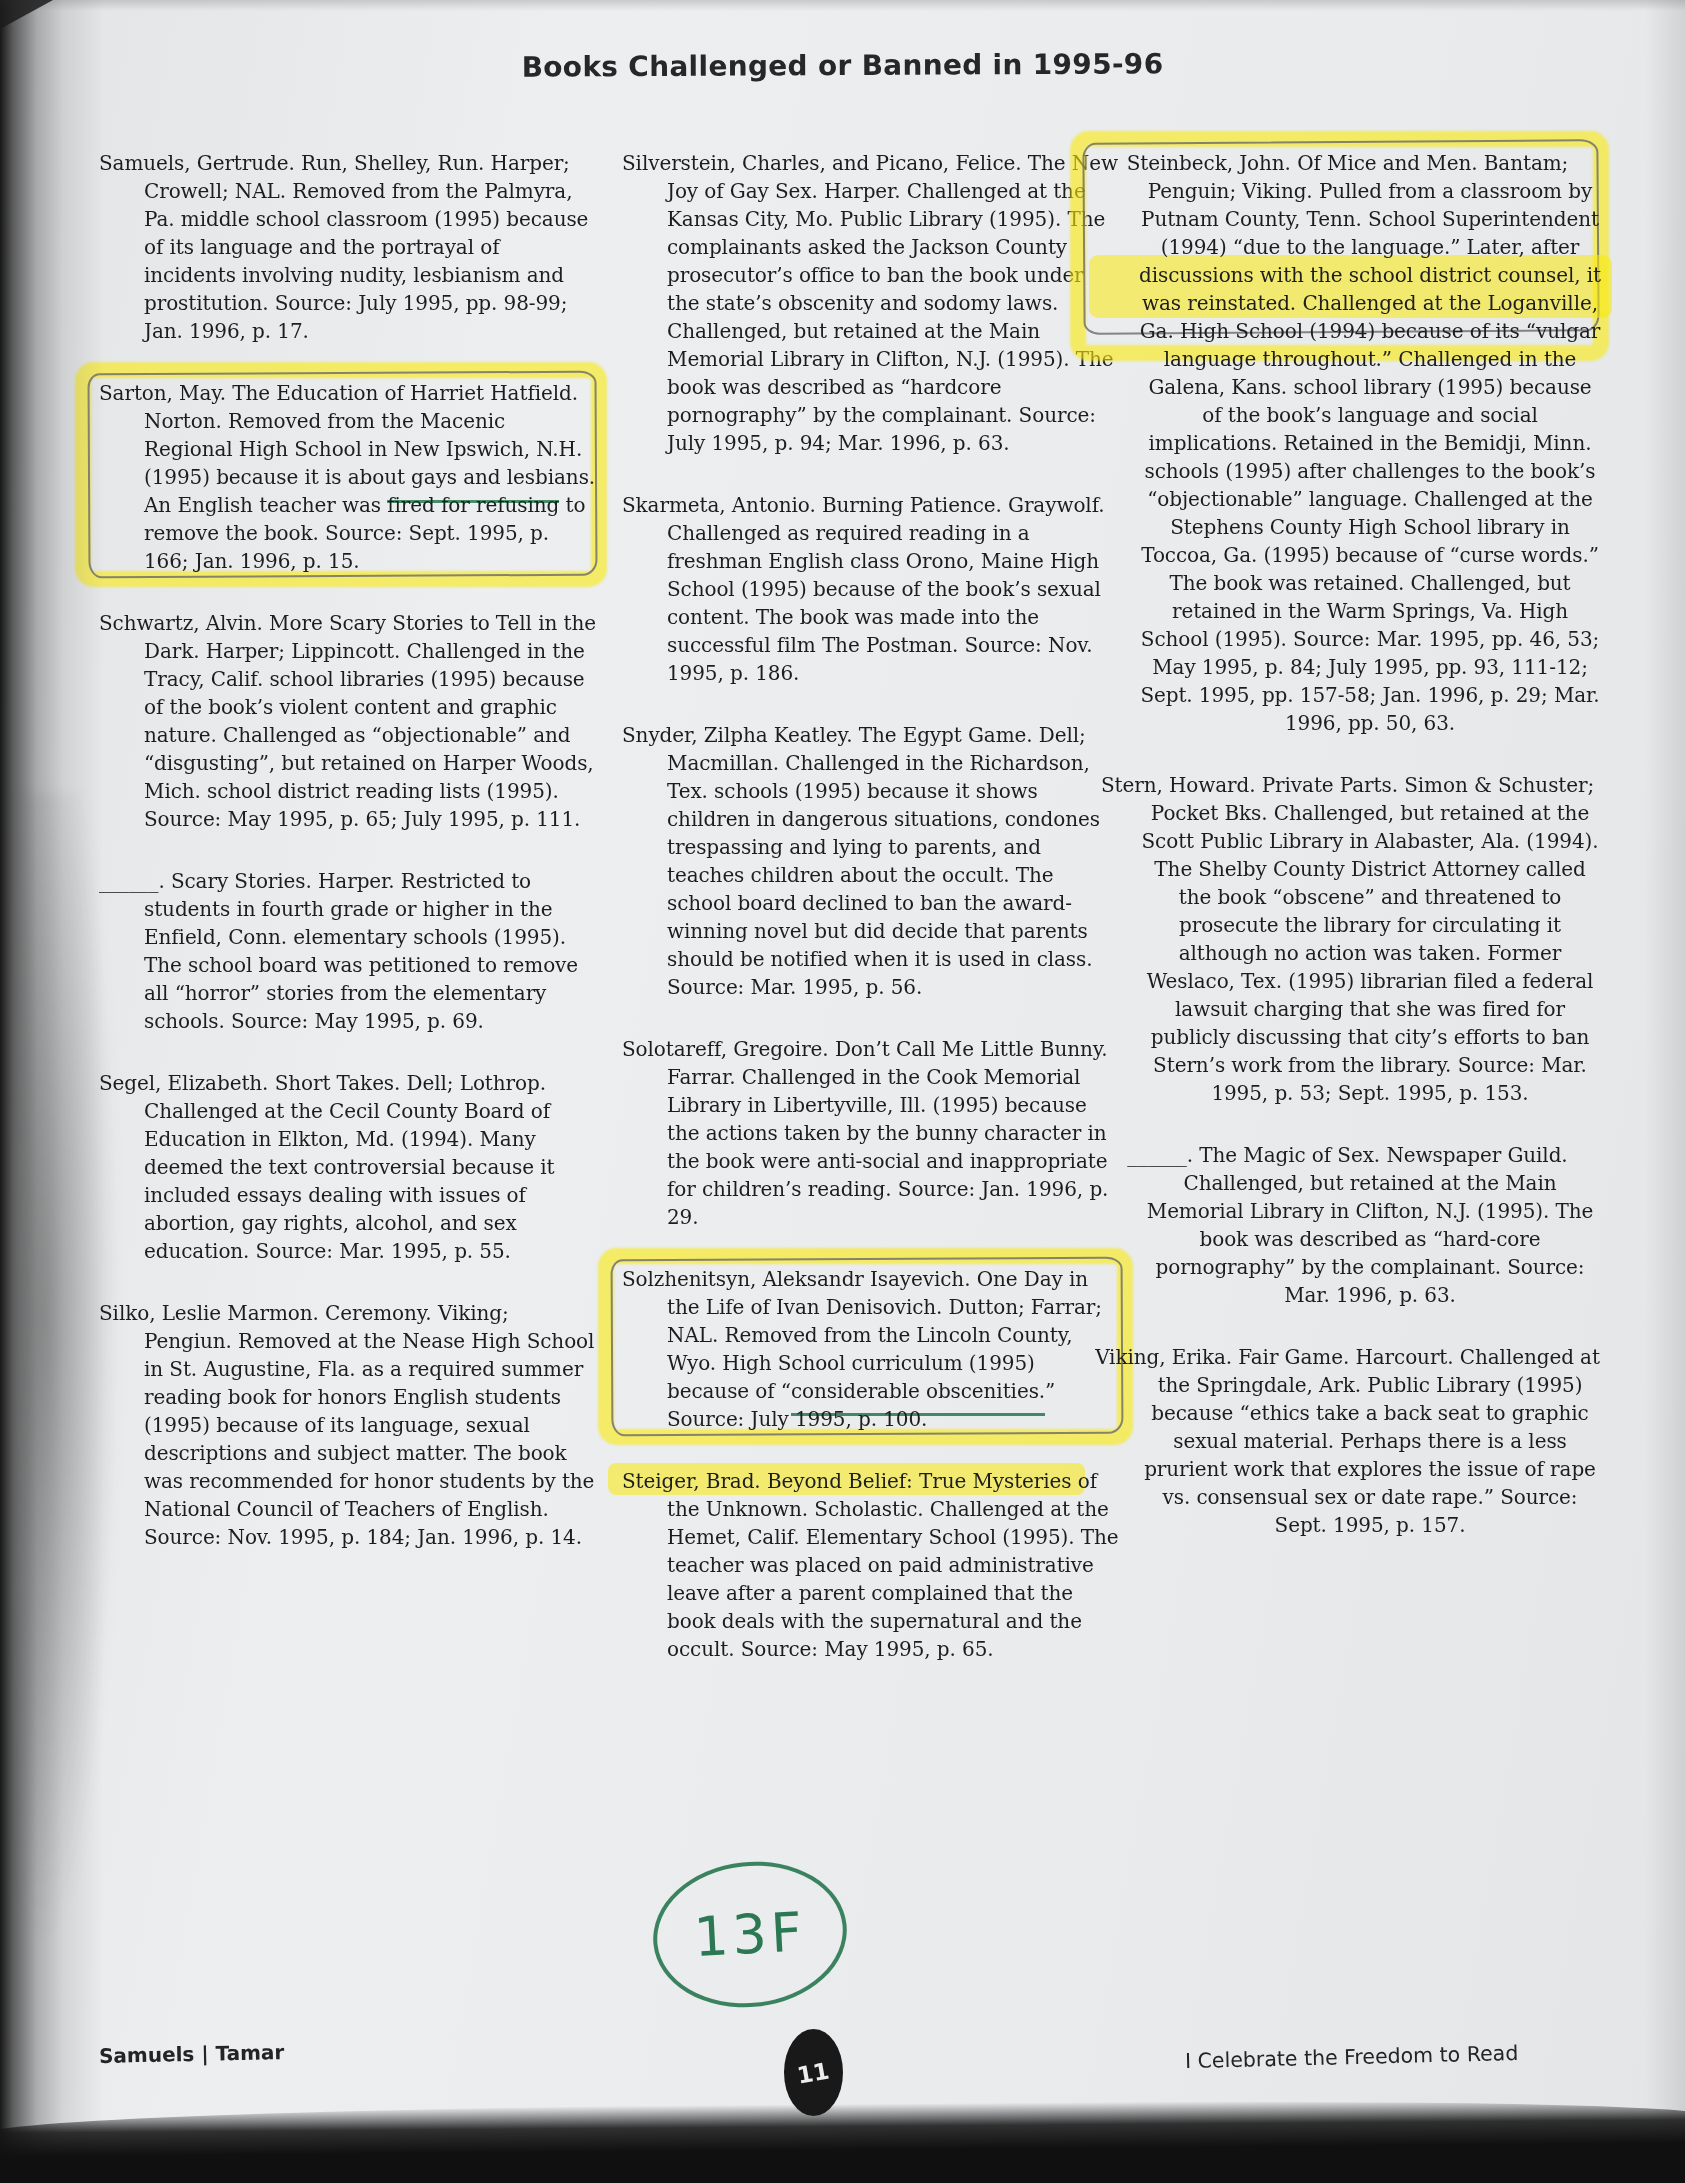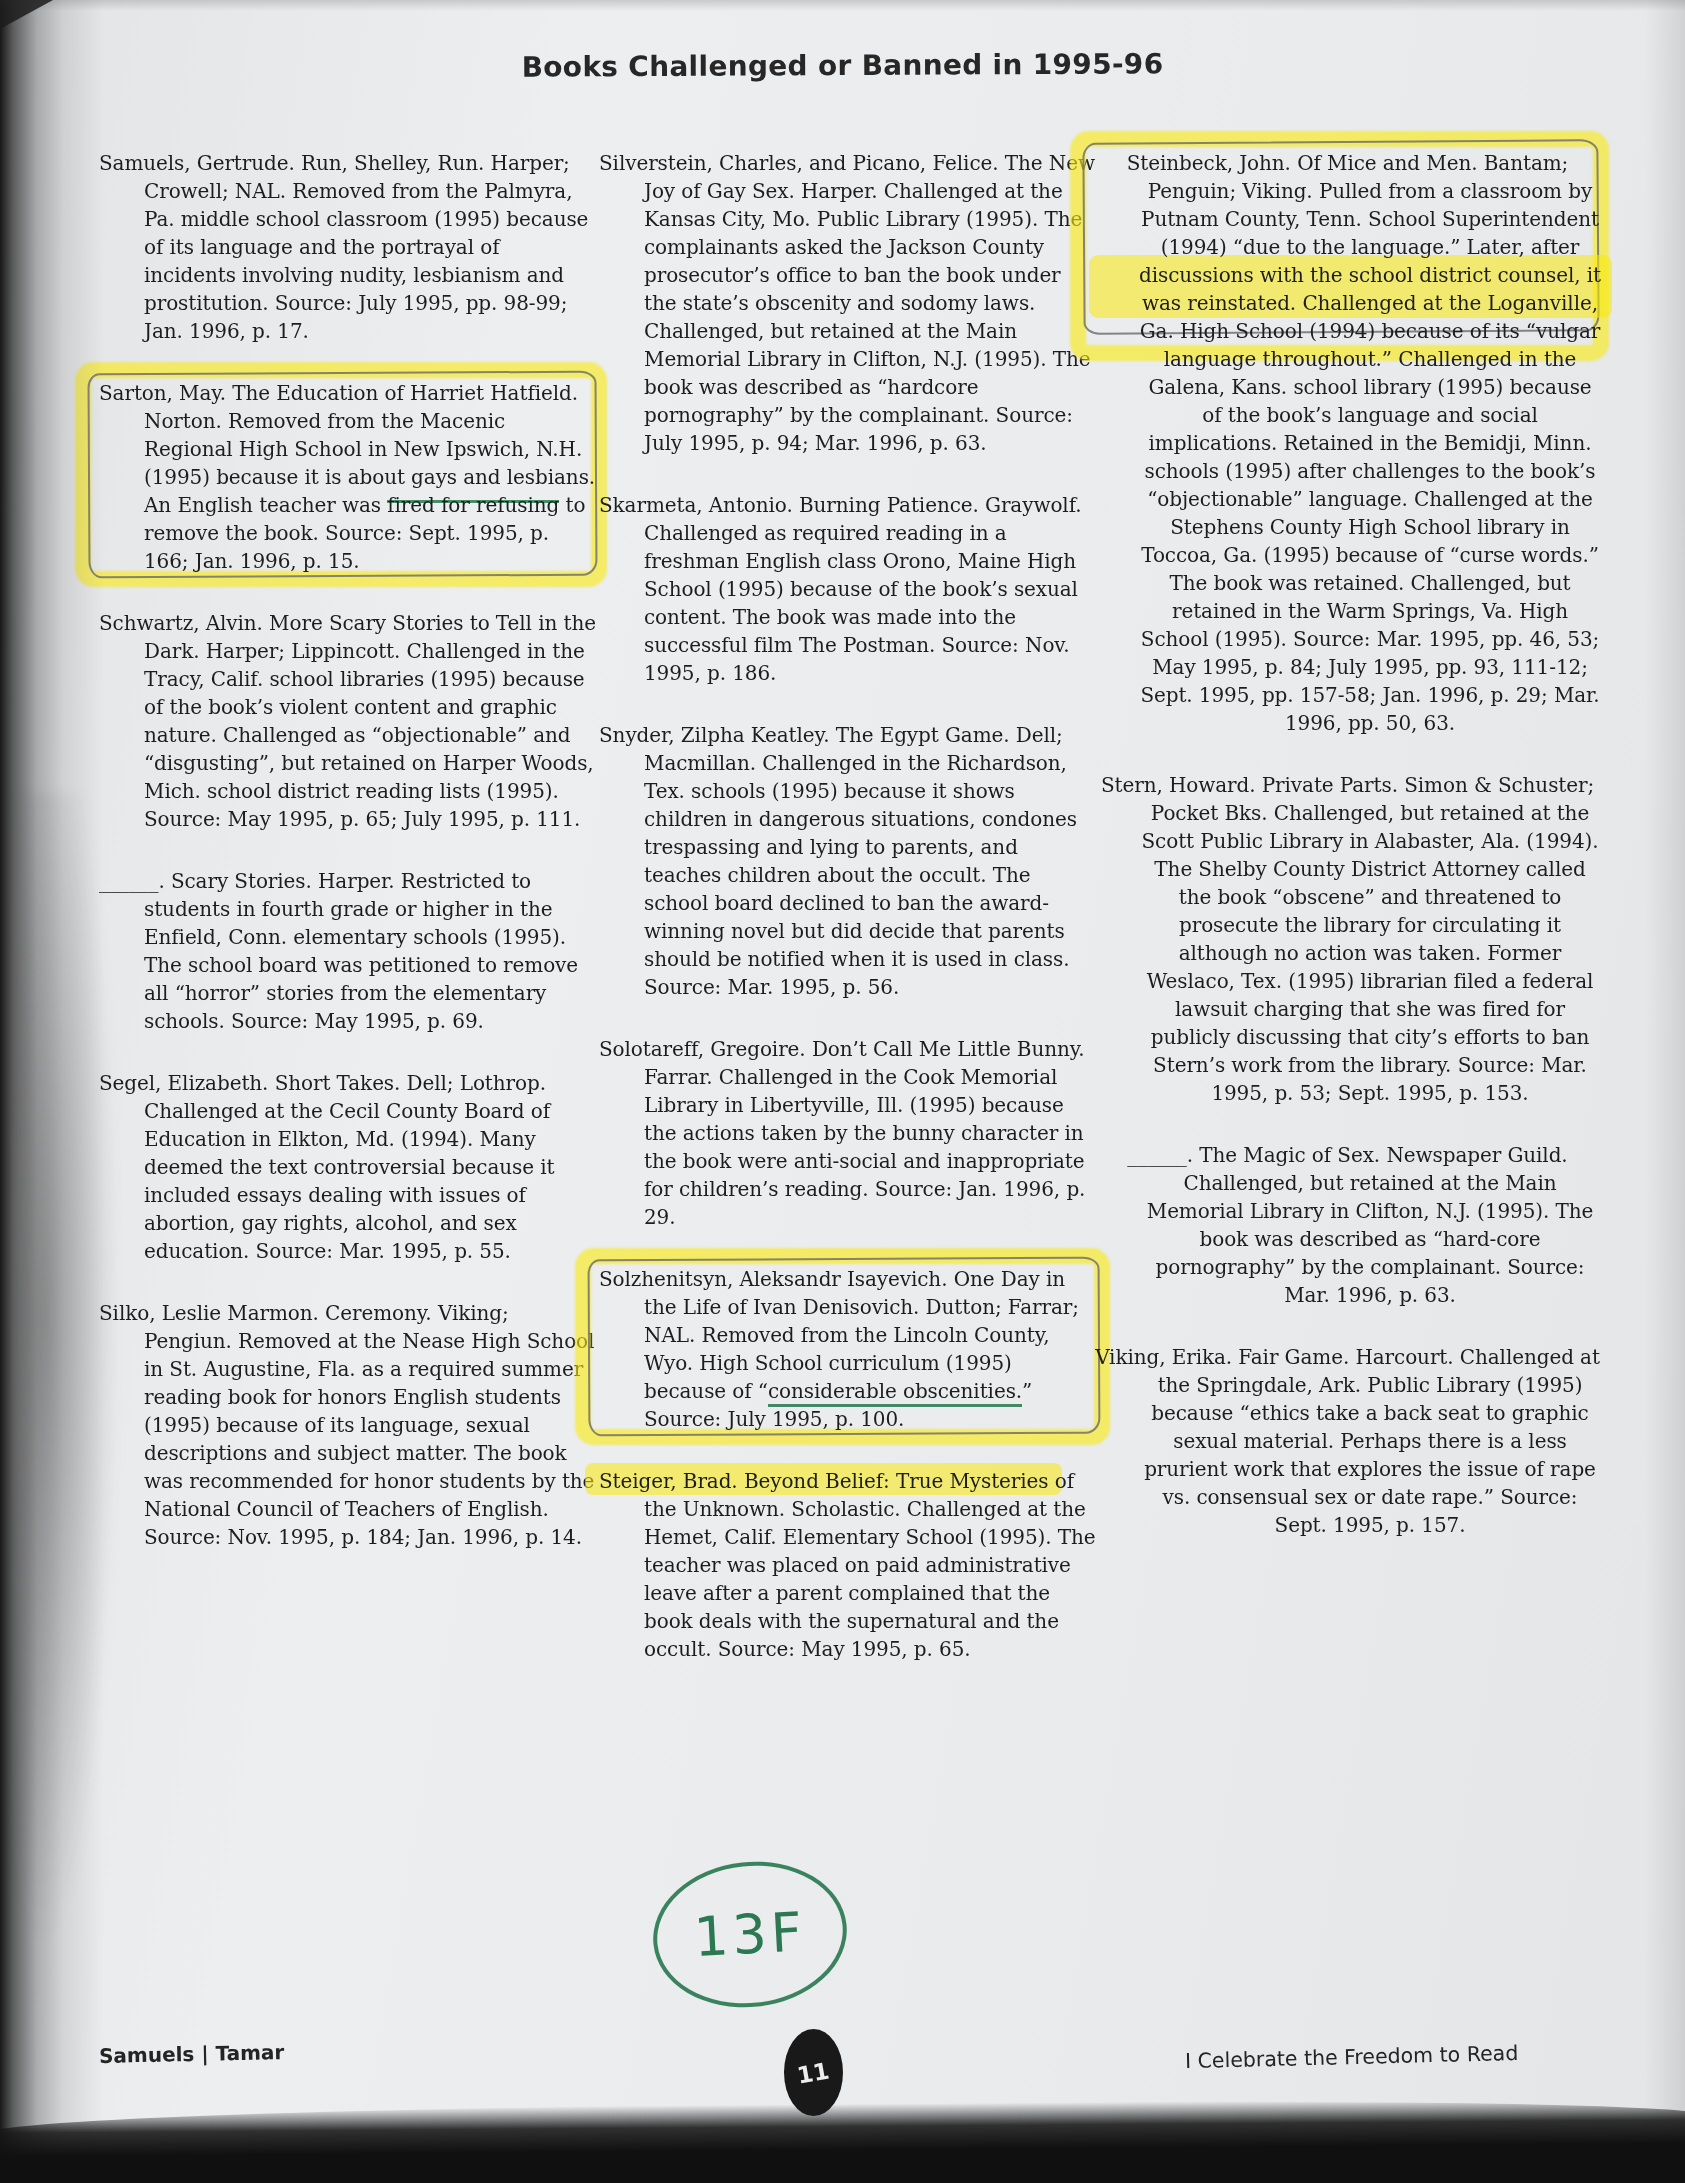--- a/index.html
+++ b/index.html
@@ -36,27 +36,27 @@
   .page-badge span { color:#ededed; font-family:"DejaVu Sans", sans-serif; font-size:23px; font-weight:700; transform:rotate(-10deg); }
   
   .green-circle { position:absolute; left:653px; top:1862px; width:186px; height:137px; z-index:3;
     border:4.6px solid rgba(43,120,82,.92); border-radius:50%; transform:rotate(-6deg);
     display:flex; align-items:center; justify-content:center; }
   .green-circle span { font-family:"DejaVu Sans", sans-serif; font-size:54px; color:#2b7853;
     letter-spacing:4px; transform:rotate(3deg); }
   
   .col { position:absolute; top:149px; z-index:2; }
   .col-1 { left:99px;  width:497px; }
-  .col-2 { left:599px;  width:500px; }
+  .col-2 { left:622px;  width:500px; }
   .col-3 { left:1094px; width:507px;text-align:center; }
   .entry { position:relative; margin:0 0 34px 0; padding-left:45px; text-indent:-45px;
     font-size:20px; line-height:28px; letter-spacing:-0.1px; z-index:1; }
   .seg-i { }
   .seg-gu { background-image: linear-gradient(to right, rgba(43,123,83,.88), rgba(43,123,83,.88));
-    background-repeat:no-repeat; background-size:100% 3.3px; background-position:0 100%; padding-bottom:4px;margin-top:38px; }
+    background-repeat:no-repeat; background-size:100% 3.3px; background-position:0 100%; padding-bottom:13px;margin-top:38px; }
   .seg-gs { background-image: linear-gradient(to right, rgba(43,123,83,.85), rgba(43,123,83,.85));
     background-repeat:no-repeat; background-size:100% 3.3px; background-position:0 6.6px; }
   
   .mk { position:absolute; z-index:-1; pointer-events:none; }
   .yellow-full { left:-24px; right:-10.6px; top:-17px; bottom:-12px;
     border:16px solid rgba(250,233,10,.60); border-radius:18.5px; filter:blur(1.3px); }
   .pencil-full { left:-10.6px; right:-1.3px; top:-6.6px; bottom:-2.6px;
     border:2px solid rgba(108,108,108,.82);
     border-radius:12px 17px 14.5px 13.2px / 14.5px 12px 16px 17px; transform:rotate(-0.3deg); }
   .yellow-part { left:-24px; right:-8px; top:-18.5px; height:198px;

